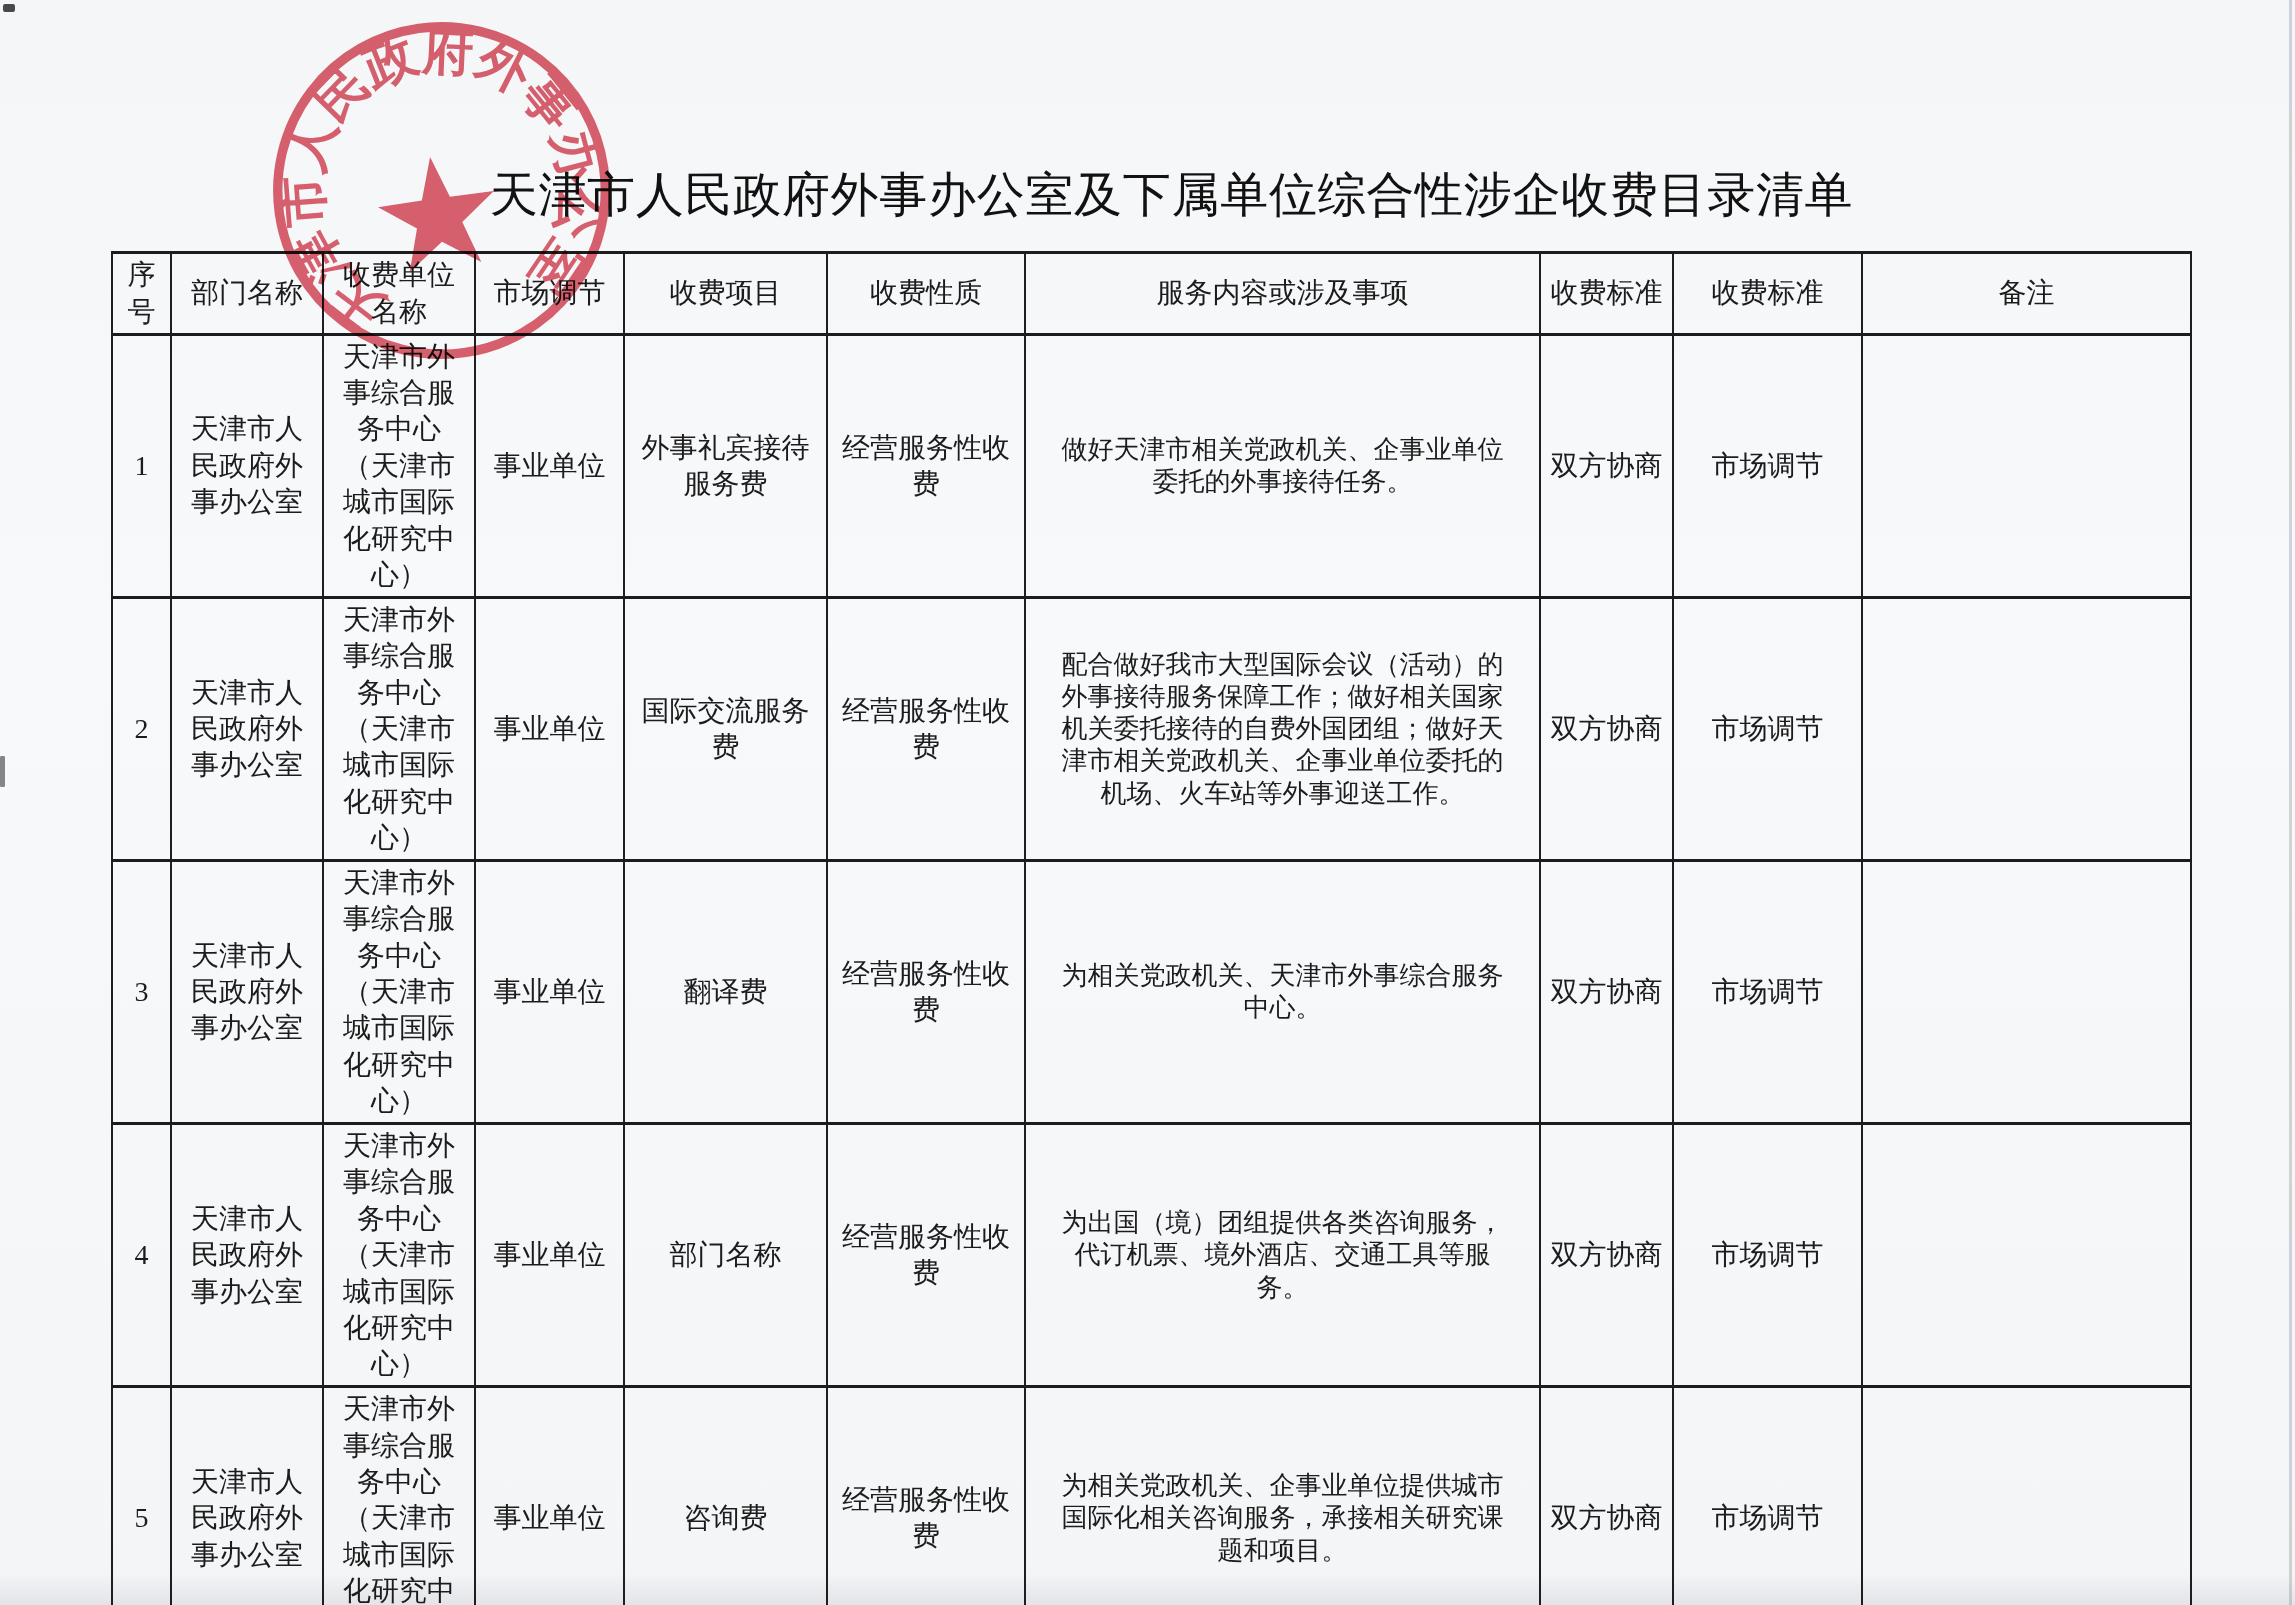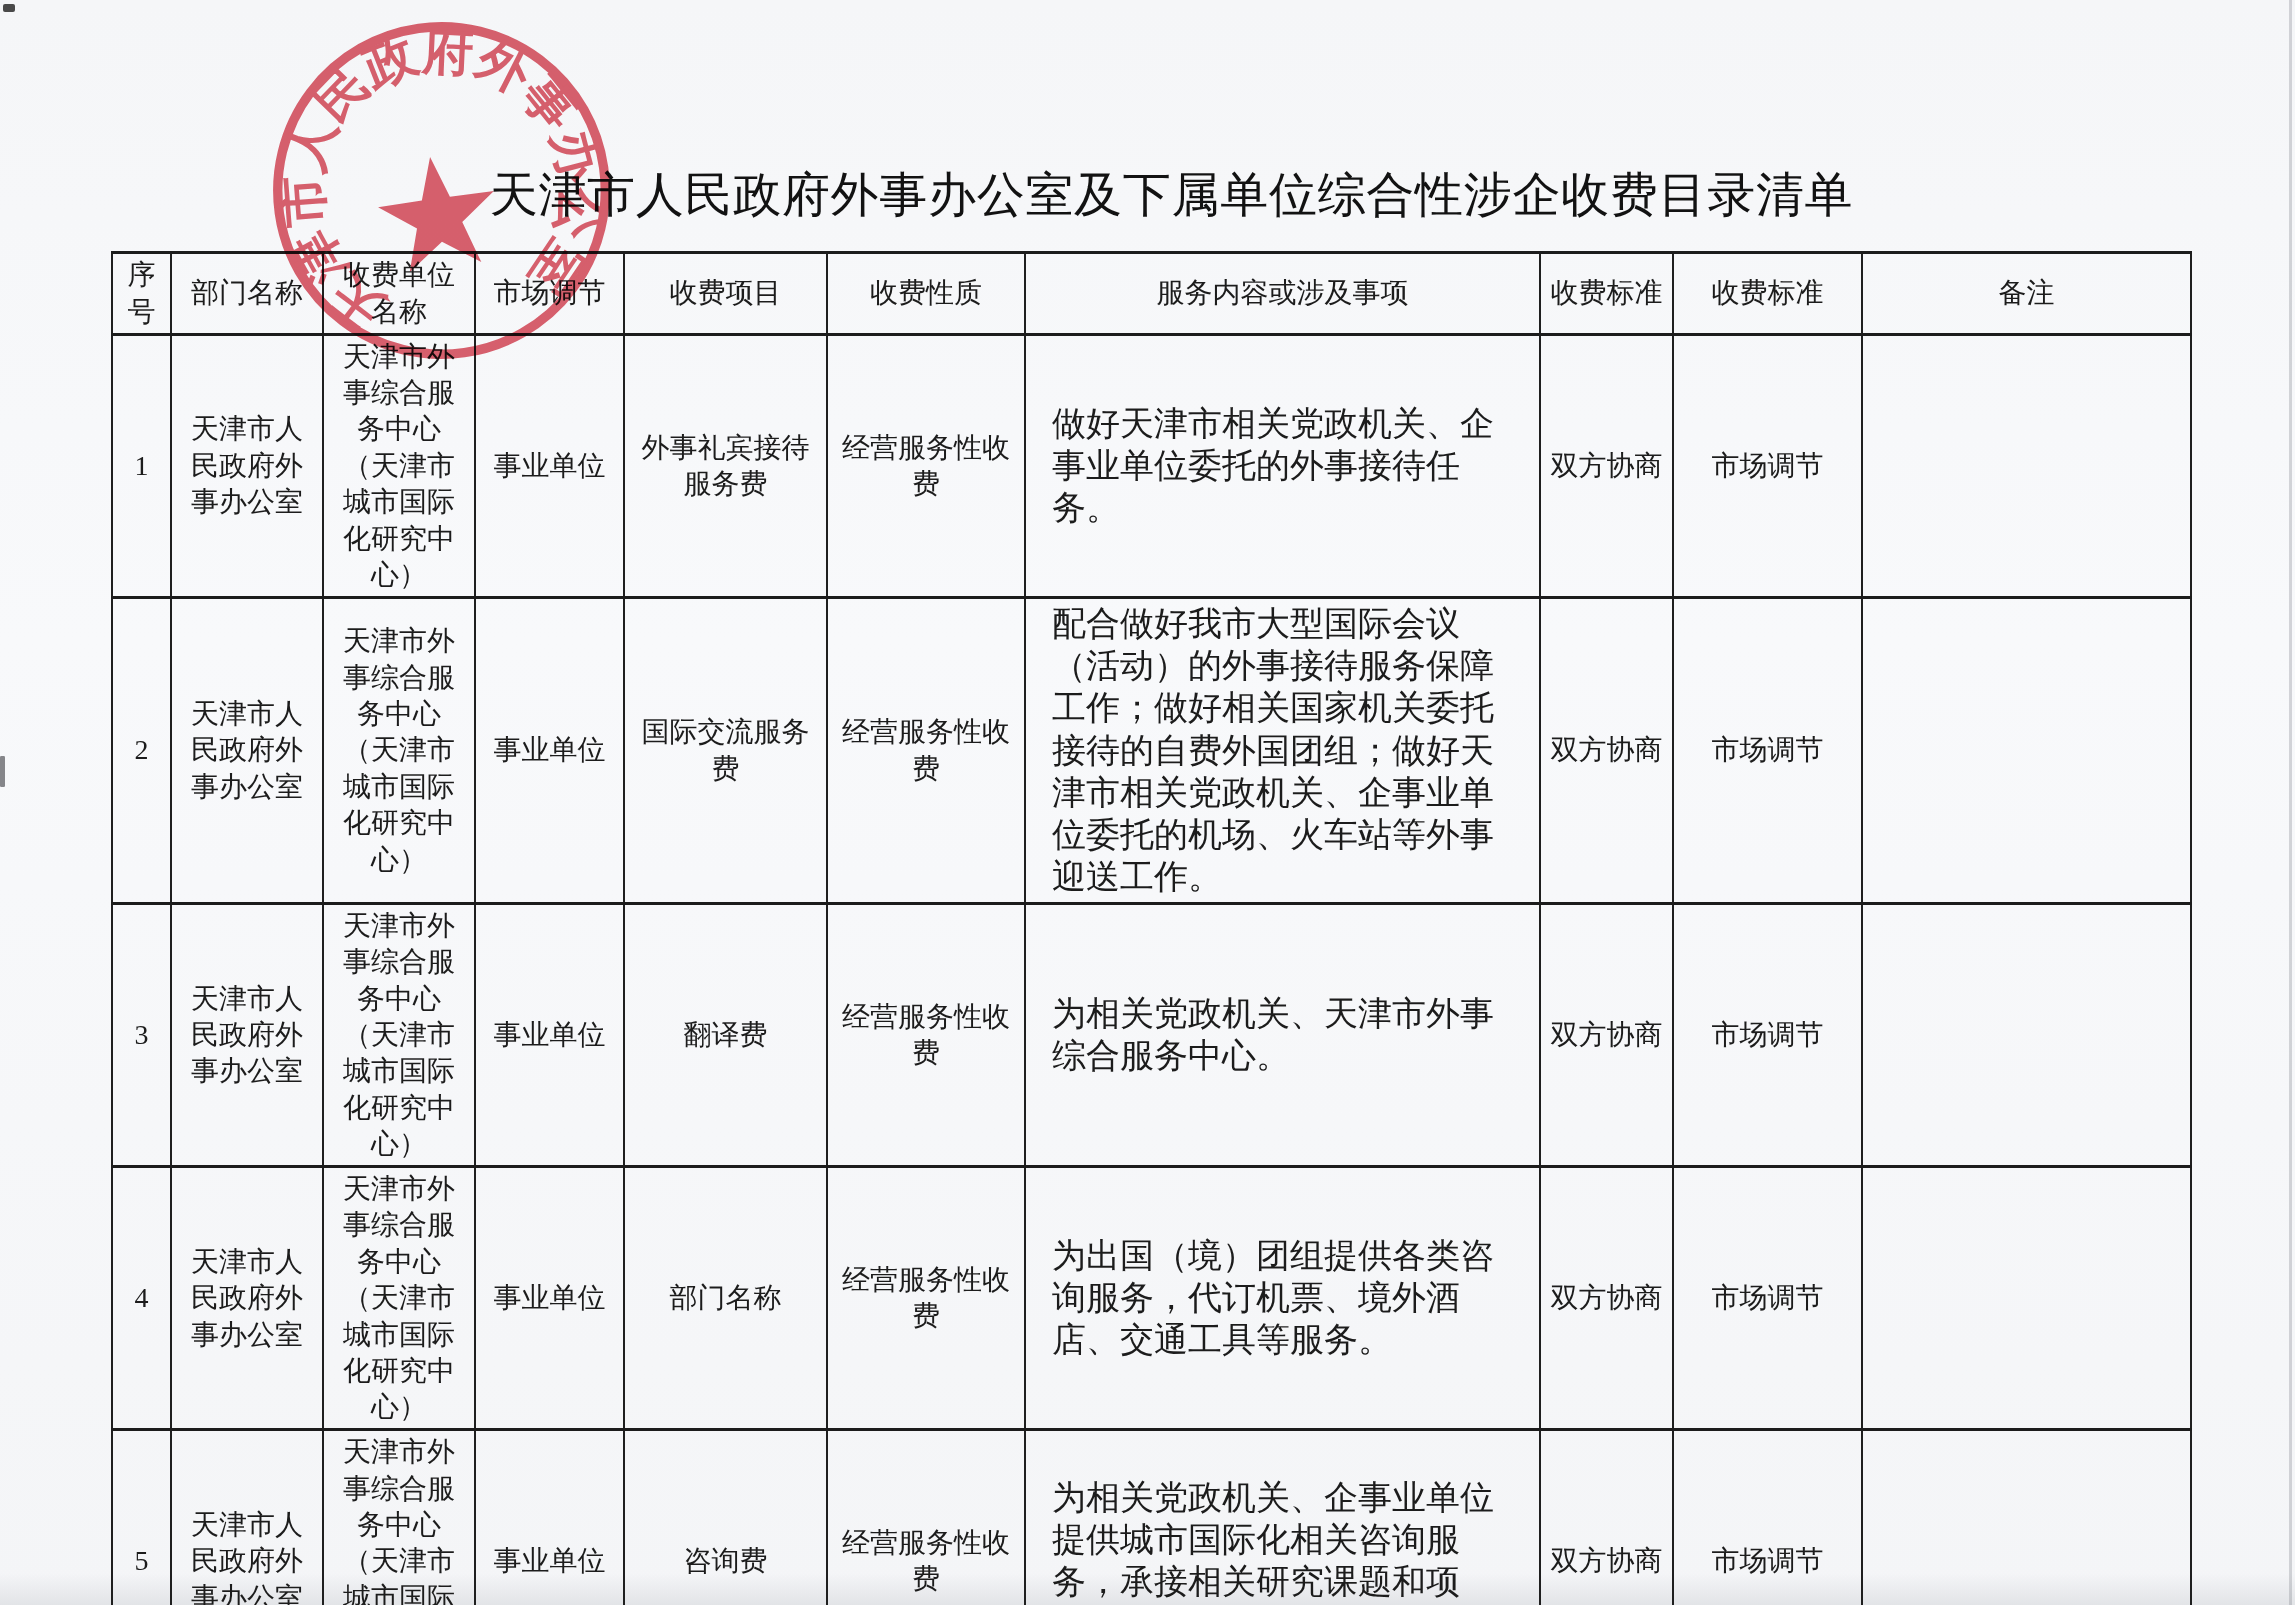--- a/index.html
+++ b/index.html
@@ -35,21 +35,21 @@
     border-left:2px solid #1f1f1f;
     border-right:2px solid #1f1f1f;
     border-top:3.3px solid #1c1c1c;
     border-bottom:3.3px solid #1c1c1c;
     text-align:center;vertical-align:middle;
     font-weight:normal;font-size:28px;line-height:1.3;
     padding:2.7px 5.4px;overflow:hidden;
   }
   .fee-table{border:2.7px solid #1a1a1a;}
   .fee-table td.service{
-    text-align:left;font-size:34px;line-height:1.24;padding:4px 26px;
+    text-align:center;font-size:26px;line-height:1.24;padding:4px 26px;
   }
   .fee-table .hdr-narrow div{max-width:118px;margin:0 auto;}
   .row-h{height:82px;}
   .row-1{height:197px;}
   .row-2{height:189px;}
   .row-3{height:193px;}
   .row-4{height:193px;}
   .row-5{height:146px;}
   
   .seal{

